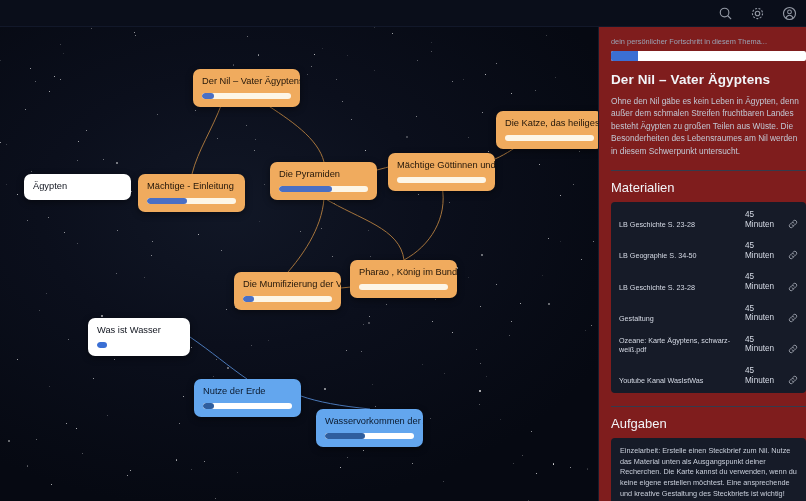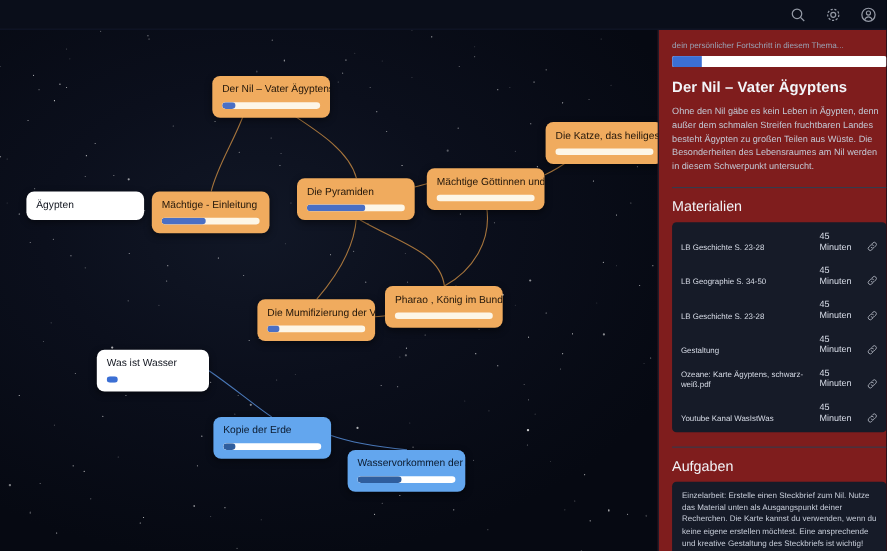--- a/index.html
+++ b/index.html
@@ -383,21 +383,21 @@
             <i style="width: 0%;"></i>
           </div>
         </div>
         <div class="node white" style="left: 88px; top: 318px; width: 102px;">
           <span class="ttl">Was ist Wasser</span>
           <div class="bar">
             <i style="width: 12%;"></i>
           </div>
         </div>
         <div class="node blue" style="left: 194px; top: 379px; width: 107px;">
-          <span class="ttl">Kopie der Erde</span>
+          <span class="ttl">Nutze der Erde</span>
           <div class="bar">
             <i style="width: 12%;"></i>
           </div>
         </div>
         <div class="node blue" style="left: 316px; top: 409px; width: 107px;">
           <span class="ttl">Wasservorkommen der A...</span>
           <div class="bar">
             <i style="width: 45%;"></i>
           </div>
         </div>

